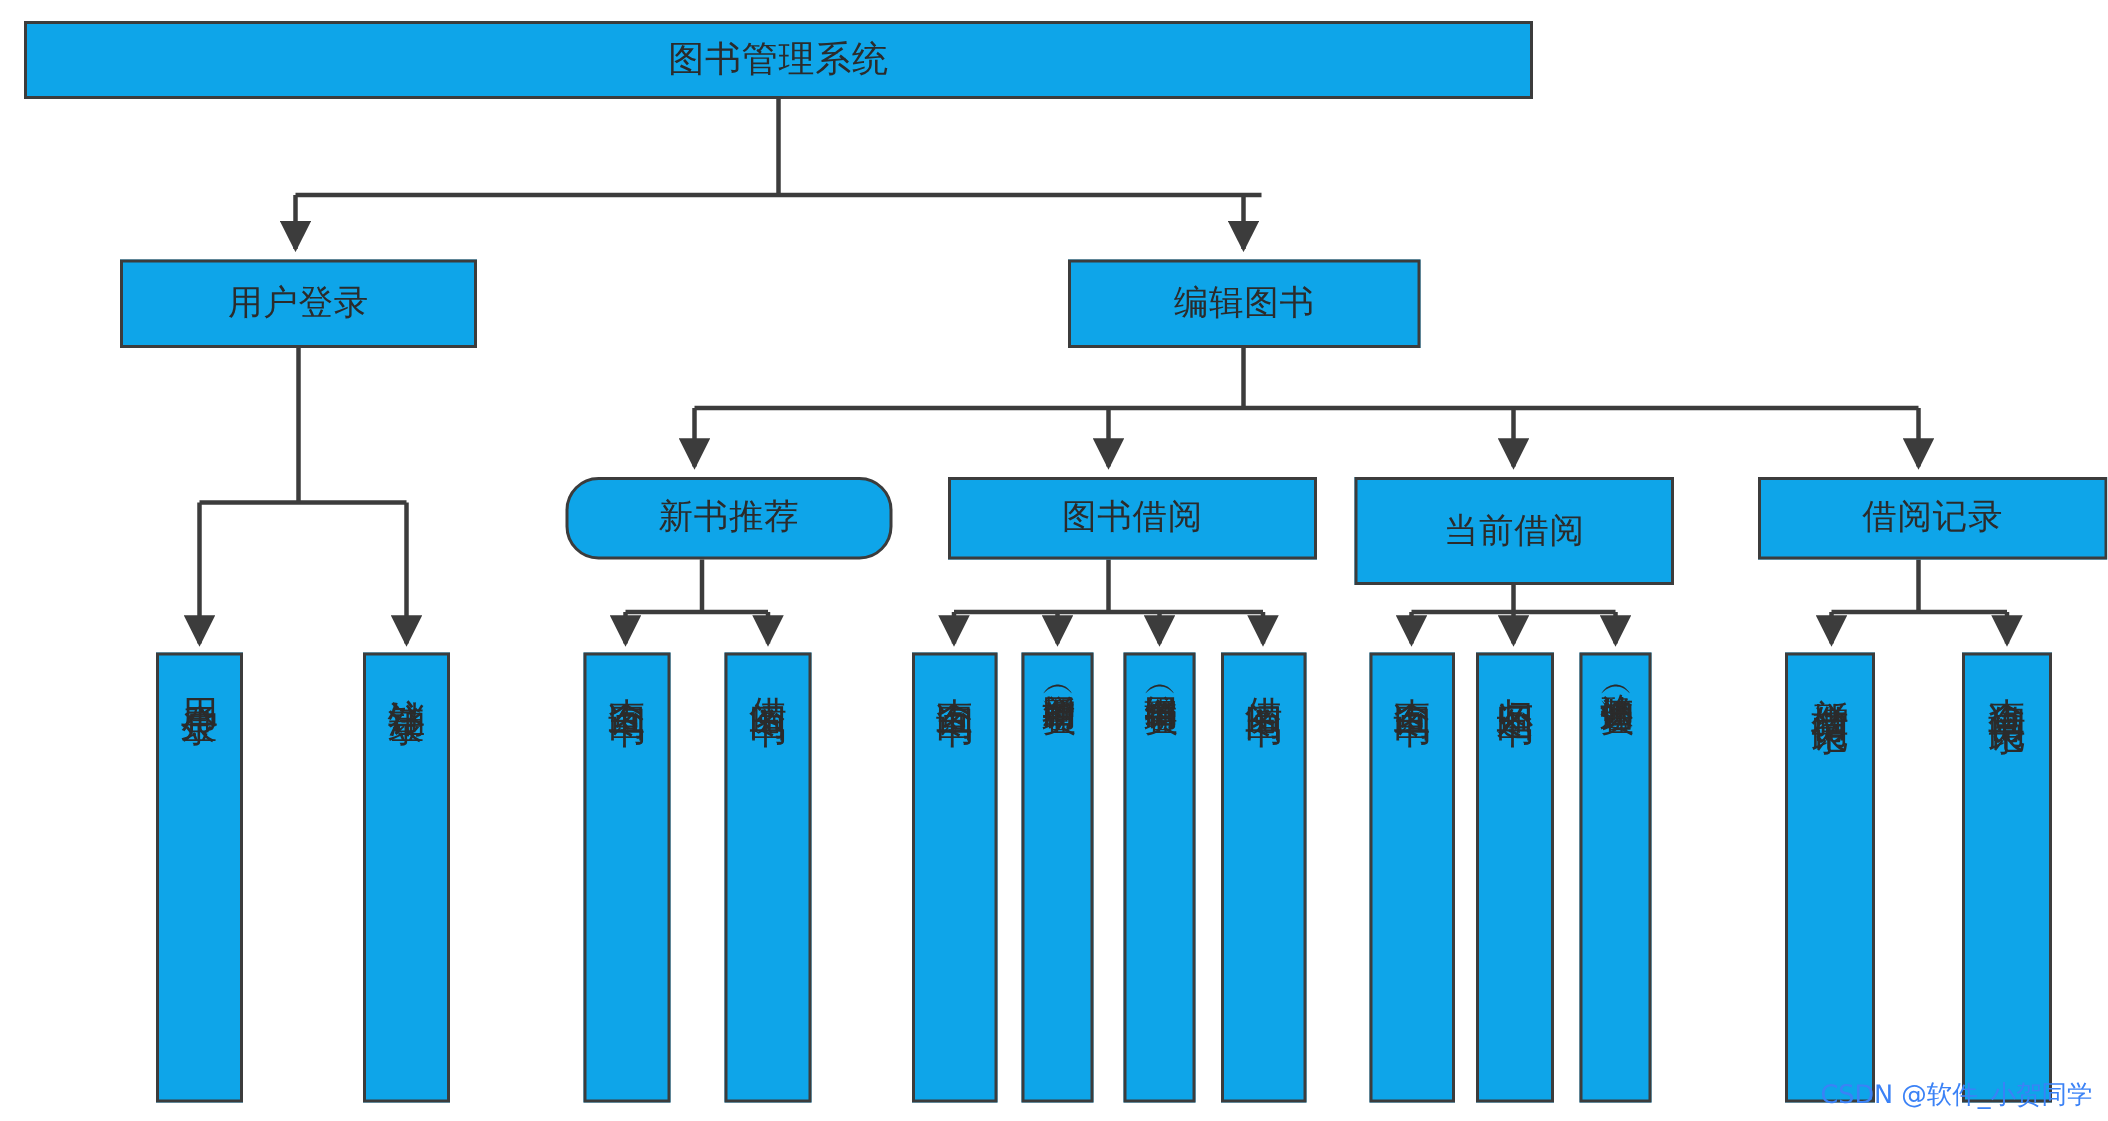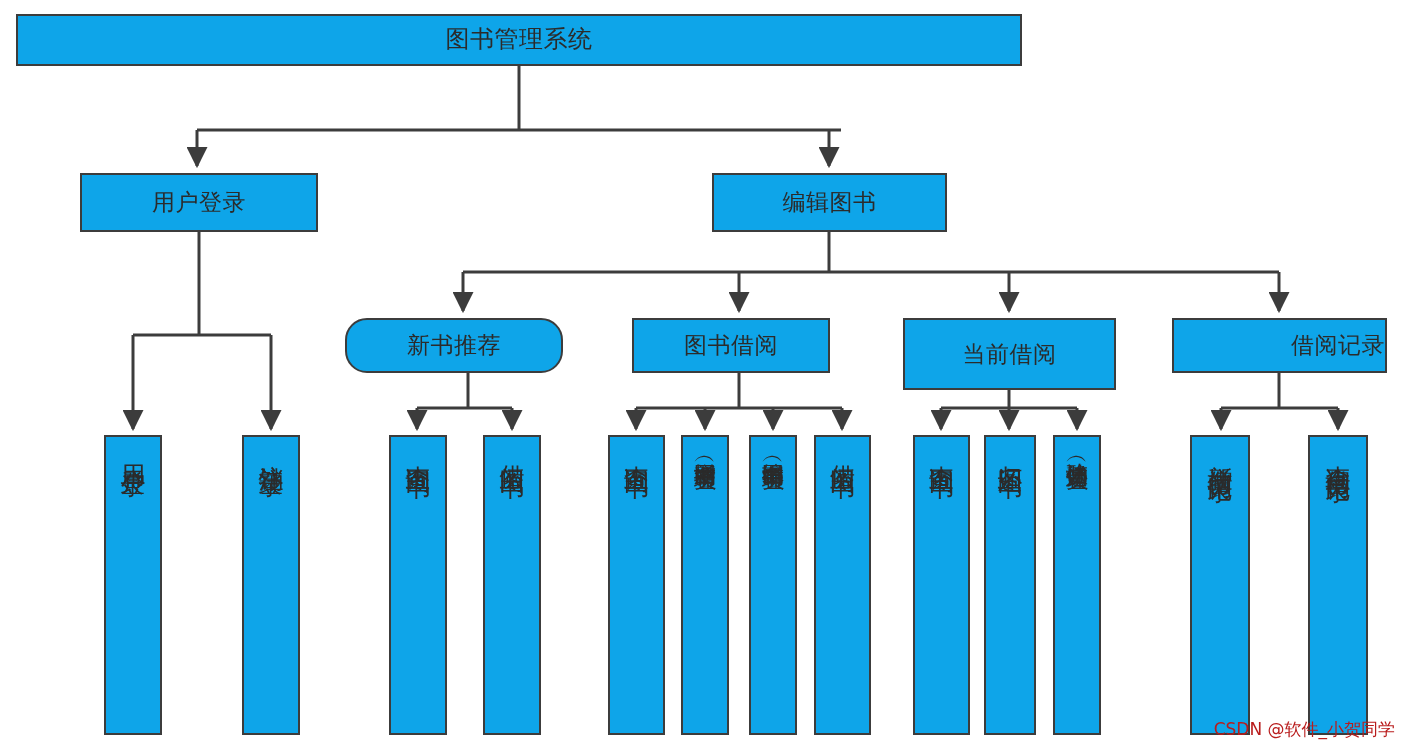--- a/index.html
+++ b/index.html
@@ -63,21 +63,21 @@
   }
   .node.v.narrow .label {
     font-size: 22px;
     letter-spacing: 1px;
   }
   .watermark {
     position: absolute;
     right: 10px;
     bottom: 6px;
     font-size: 17px;
-    color: #b91c1c;
+    color: #3b82f6;
     white-space: nowrap;
     z-index: 5;
     font-family: "DejaVu Sans", "Liberation Sans", sans-serif;
   }
 </style>
 </head>
 <body>
 
 <div id="canvas">
 
@@ -135,30 +135,30 @@
     <span class="label">图书管理系统</span>
   </div>
 
   <div class="node h" style="left:80px; top:173px; width:238px; height:59px;">
     <span class="label">用户登录</span>
   </div>
   <div class="node h" style="left:712px; top:173px; width:235px; height:59px;">
     <span class="label">编辑图书</span>
   </div>
 
-  <div class="node h" style="left:345px; top:318px; width:218px; height:55px;border-radius:22px;">
+  <div class="node h" style="left:377px; top:318px; width:218px; height:55px;border-radius:22px;">
     <span class="label">新书推荐</span>
   </div>
-  <div class="node h" style="left:632px; top:318px; width:198px; height:55px;">
+  <div class="node h" style="left:632px; top:318px; width:246px; height:55px;">
     <span class="label">图书借阅</span>
   </div>
   <div class="node h" style="left:903px; top:318px; width:213px; height:72px;">
     <span class="label">当前借阅</span>
   </div>
-  <div class="node h" style="left:1172px; top:318px; width:215px; height:55px;justify-content:flex-end;">
+  <div class="node h" style="left:1172px; top:318px; width:233px; height:55px;">
     <span class="label">借阅记录</span>
   </div>
 
   <div class="node v" style="left:104px; top:435px; width:58px; height:300px;">
     <span class="label">用户登录</span>
   </div>
   <div class="node v" style="left:242px; top:435px; width:58px; height:300px;">
     <span class="label">注销登录</span>
   </div>
 

